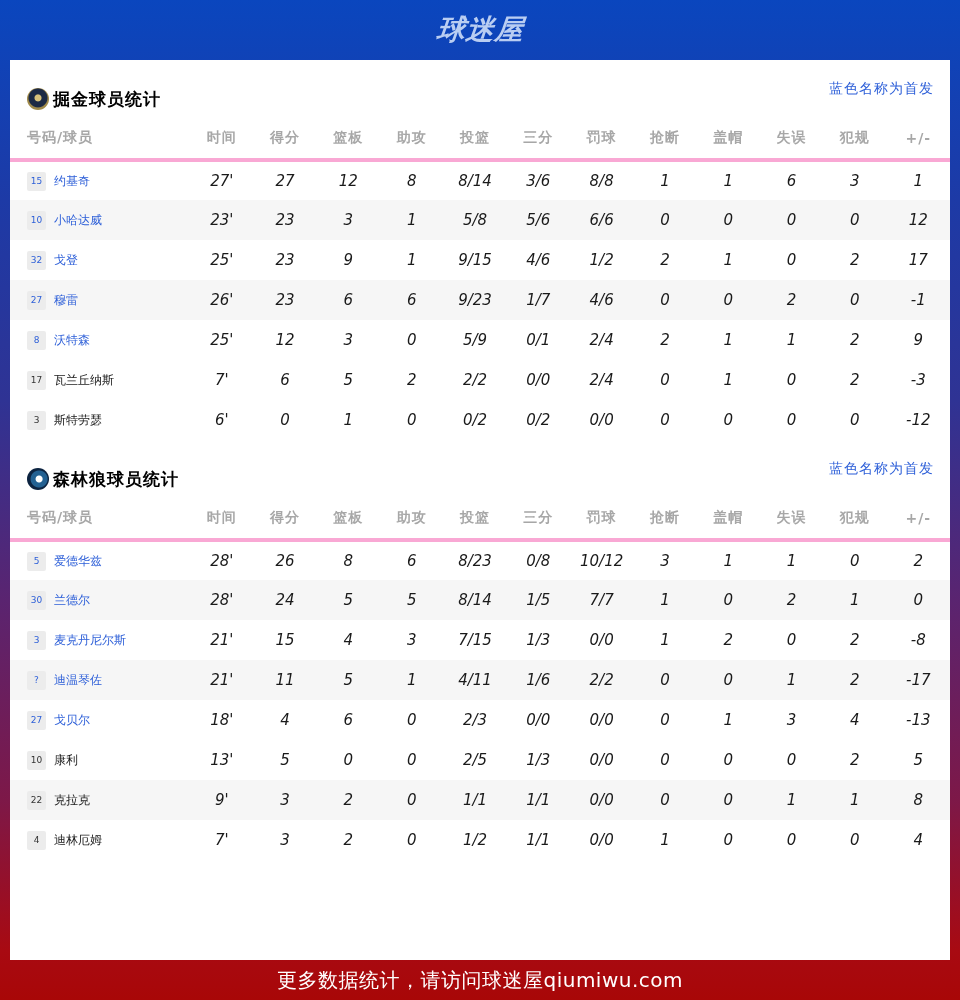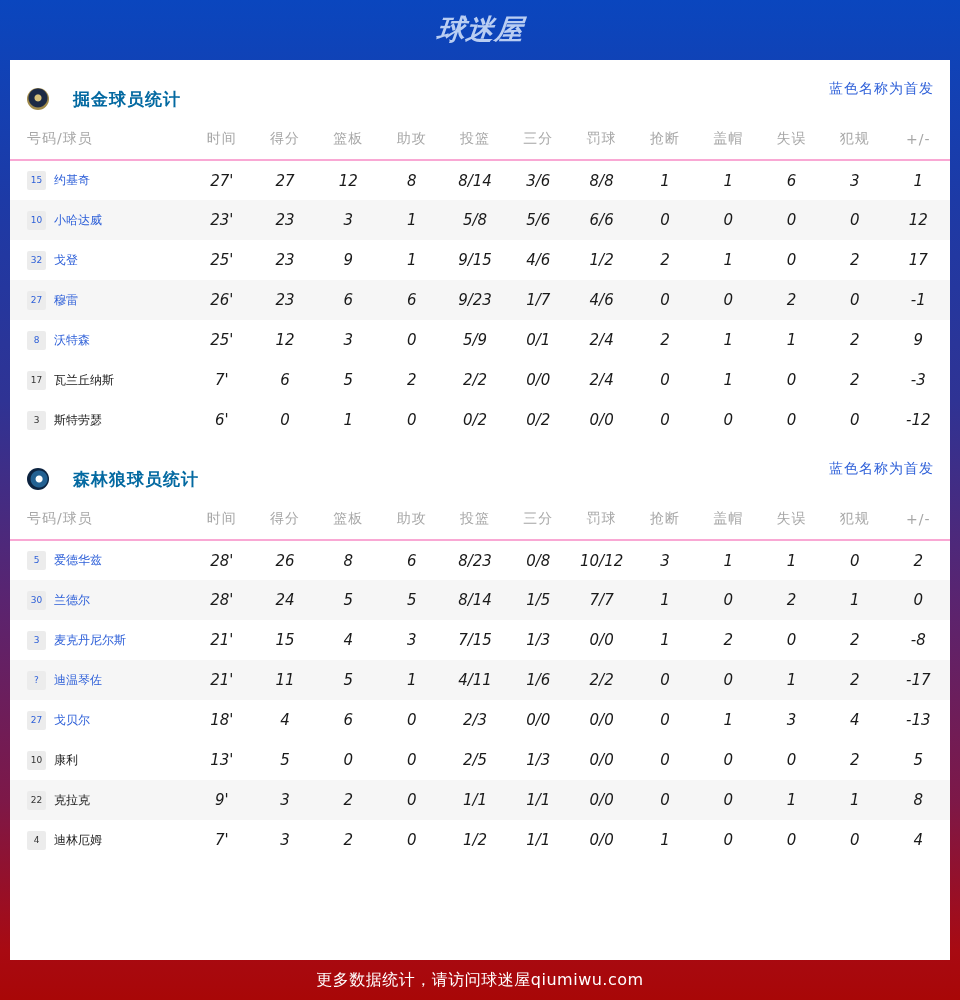--- a/index.html
+++ b/index.html
@@ -18,53 +18,53 @@
   }
   .card {
     position: absolute; left: 10px; top: 60px; width: 940px; height: 900px;
     background: #ffffff;
   }
   .section-title-row {
     height: 58px; display: flex; align-items: center; justify-content: space-between;
     padding: 0 16px 0 17px;
   }
   .section-title {
-    display: flex; align-items: center; gap: 24px;
-    font-size: 17px; font-weight: bold; color: #0369a1; letter-spacing: 1px; margin-top: 20px;
+    display: flex; align-items: center; gap: 4px;
+    font-size: 17px; font-weight: bold; color: #000000; letter-spacing: 1px; margin-top: 20px;
   }
   .team-logo {
     width: 22px; height: 22px; border-radius: 50%; display: inline-block; position: relative;
   }
   .logo-nuggets { background: radial-gradient(circle at 50% 45%, #d9c27a 0 3px, #1d2a44 4px 9px, #a08a4a 10px 11px); }
   .logo-wolves { background: radial-gradient(circle at 55% 50%, #ffffff 0 3px, #236192 4px 8px, #0c2340 9px 11px); }
   .legend-note { font-size: 14px; color: #2d5fd8; letter-spacing: 1px; }
   table { width: 940px; border-collapse: collapse; table-layout: fixed; }
   th {
-    height: 42px; font-size: 14px; font-weight: normal; color: #a7a7a7;
-    text-align: center; border-bottom: 2px solid #f9a8d4; letter-spacing: 1px;
+    height: 42px; font-size: 14px; font-weight: bold; color: #a7a7a7;
+    text-align: center; border-bottom: 4px solid #f9a8d4; letter-spacing: 1px;
   }
   th.col-player { text-align: left; padding-left: 17px; }
   td {
     height: 40px; font-size: 15px; color: #1a1a1a; text-align: center;
     font-style: italic;
   }
   tr.alt td { background: #f6f6f6; }
   td.col-player { text-align: left; padding-left: 17px; font-style: normal; }
   .jersey {
     display: inline-block; width: 19px; height: 19px; background: #ececec;
     font-size: 9px; color: #333; text-align: center; line-height: 19px;
     vertical-align: middle; margin-right: 8px; border-radius: 2px;
   }
   .jersey.starter { color: #2d5fd8; }
   .pname { font-size: 12px; vertical-align: middle; color: #1a1a1a; margin-top: 8px; }
   .pname.starter { color: #2d5fd8; }
   .footer {
     position: absolute; left: 0; top: 960px; width: 960px; height: 40px;
     display: flex; align-items: center; justify-content: center;
-    color: #ffffff; font-size: 16px; letter-spacing: 0.5px;
+    color: #ffffff; font-size: 20px; letter-spacing: 0.5px;
   }
 </style>
 </head>
 <body>
 
 <div class="header">
   <span class="logo">球迷屋</span>
 </div>
 
 <div class="card">

